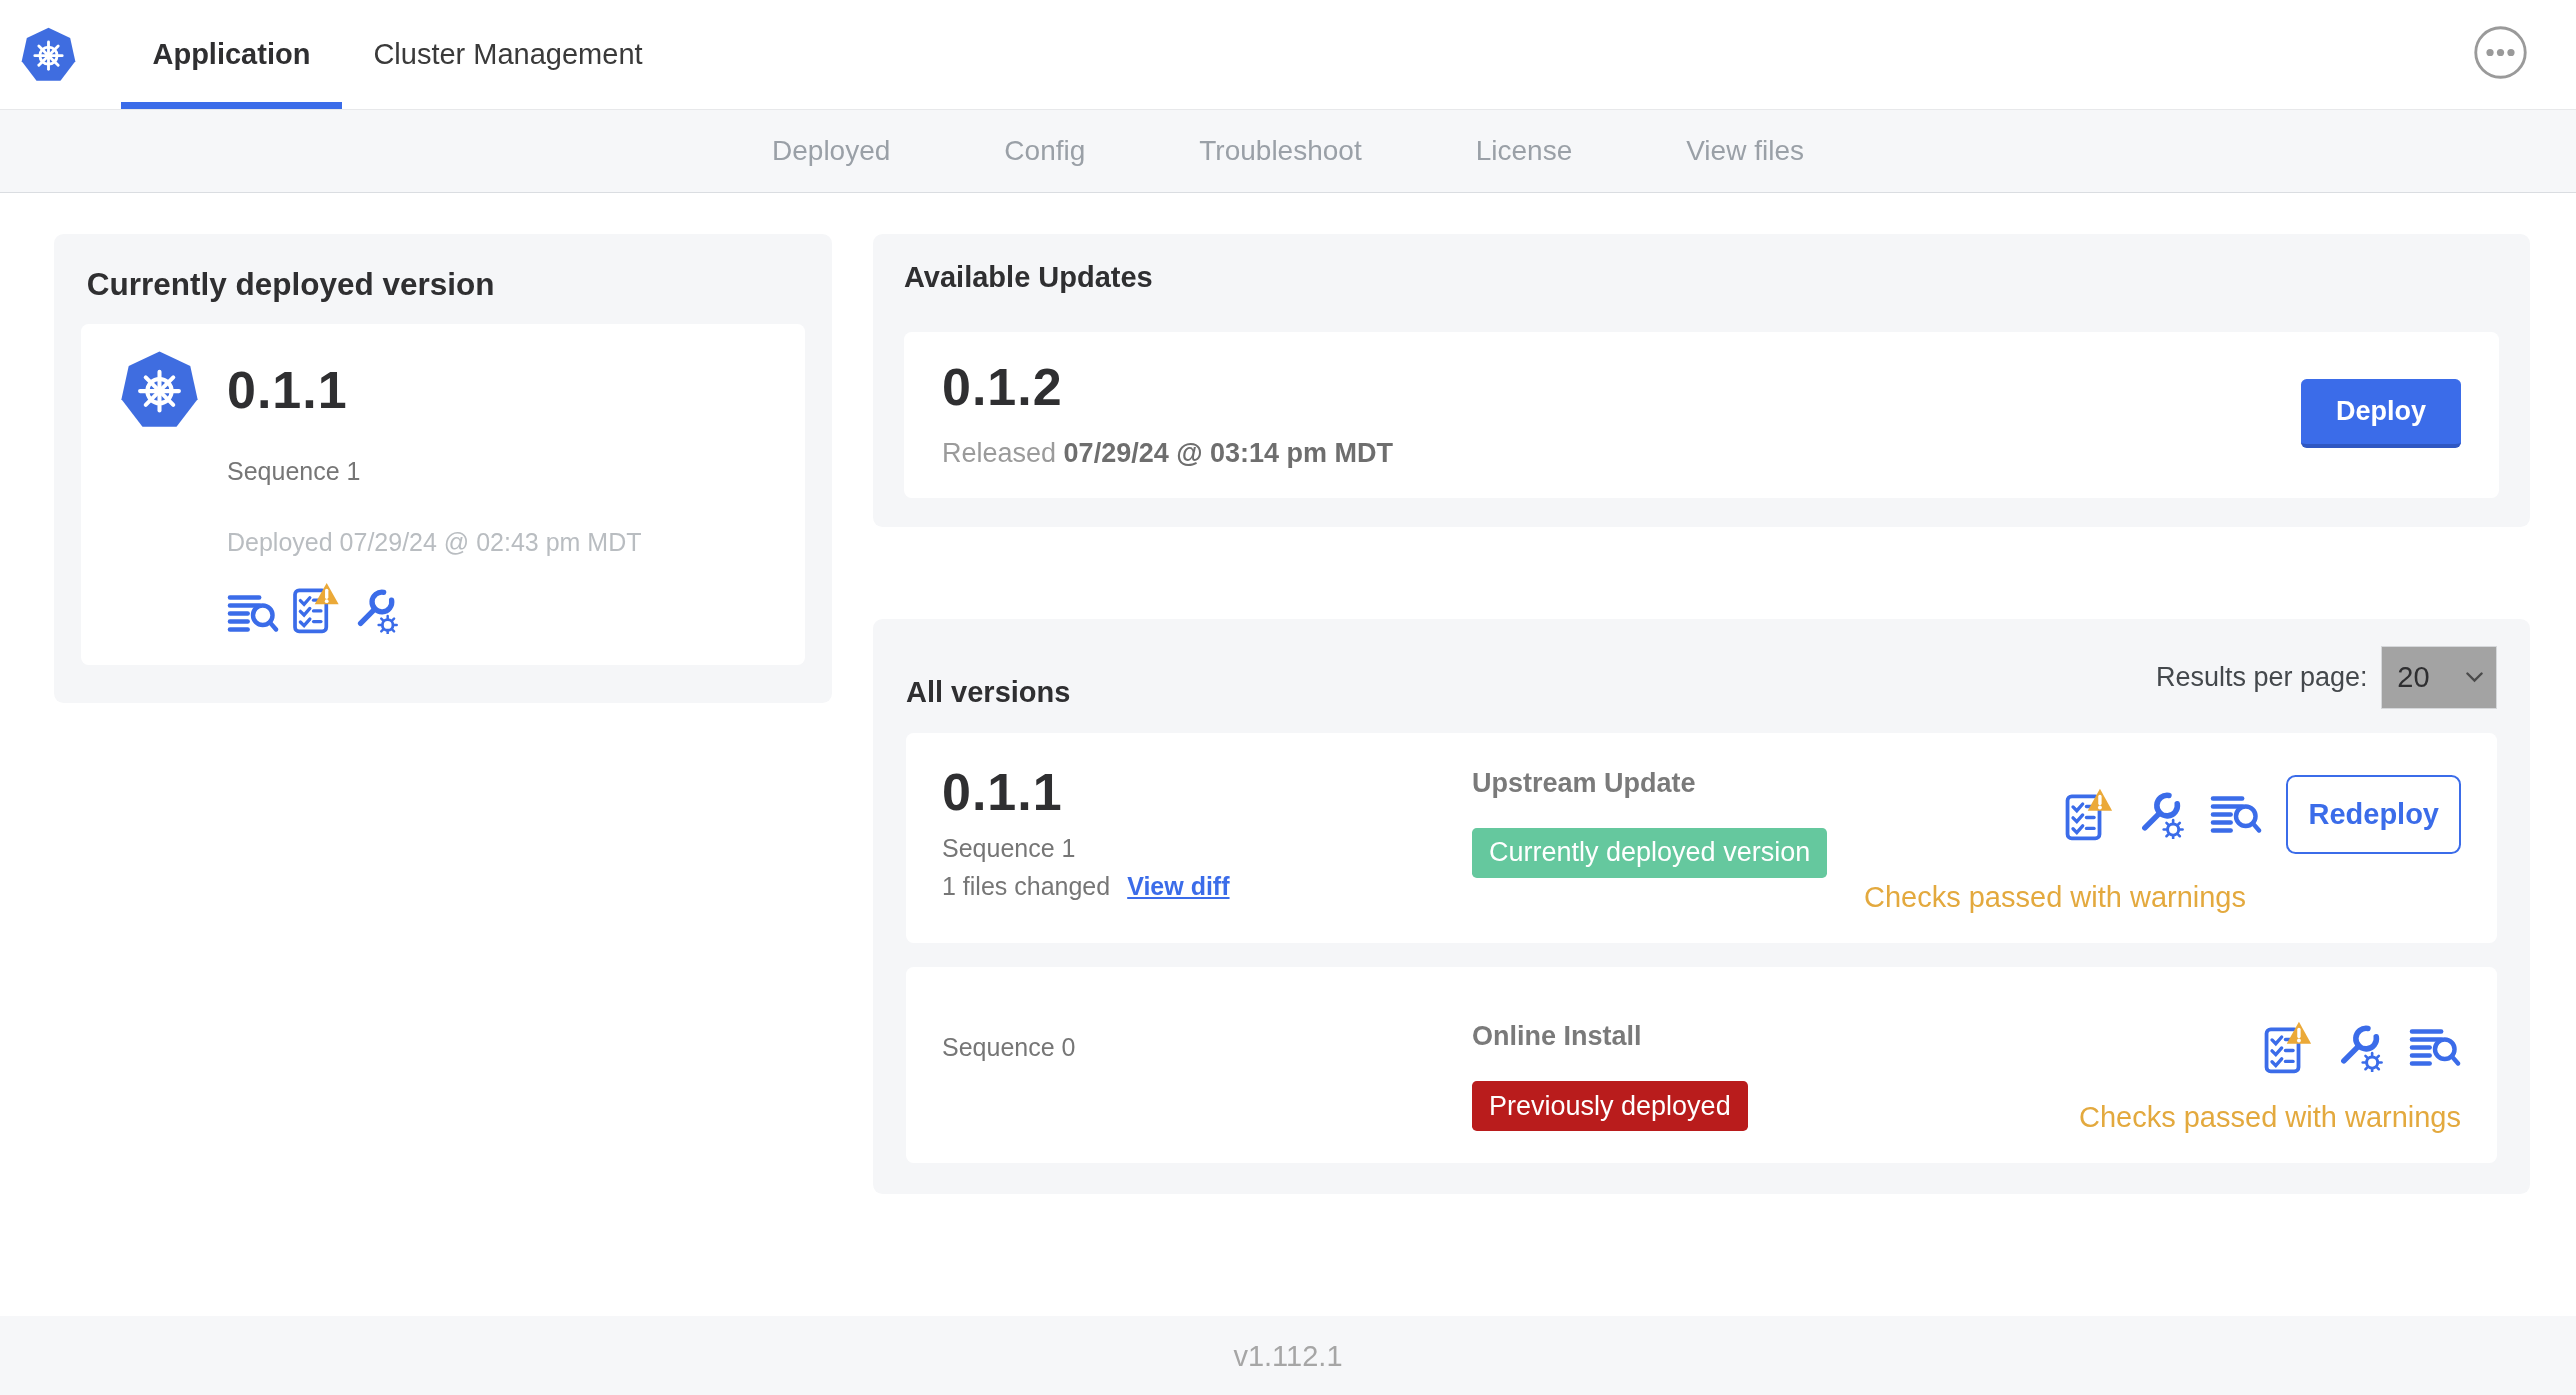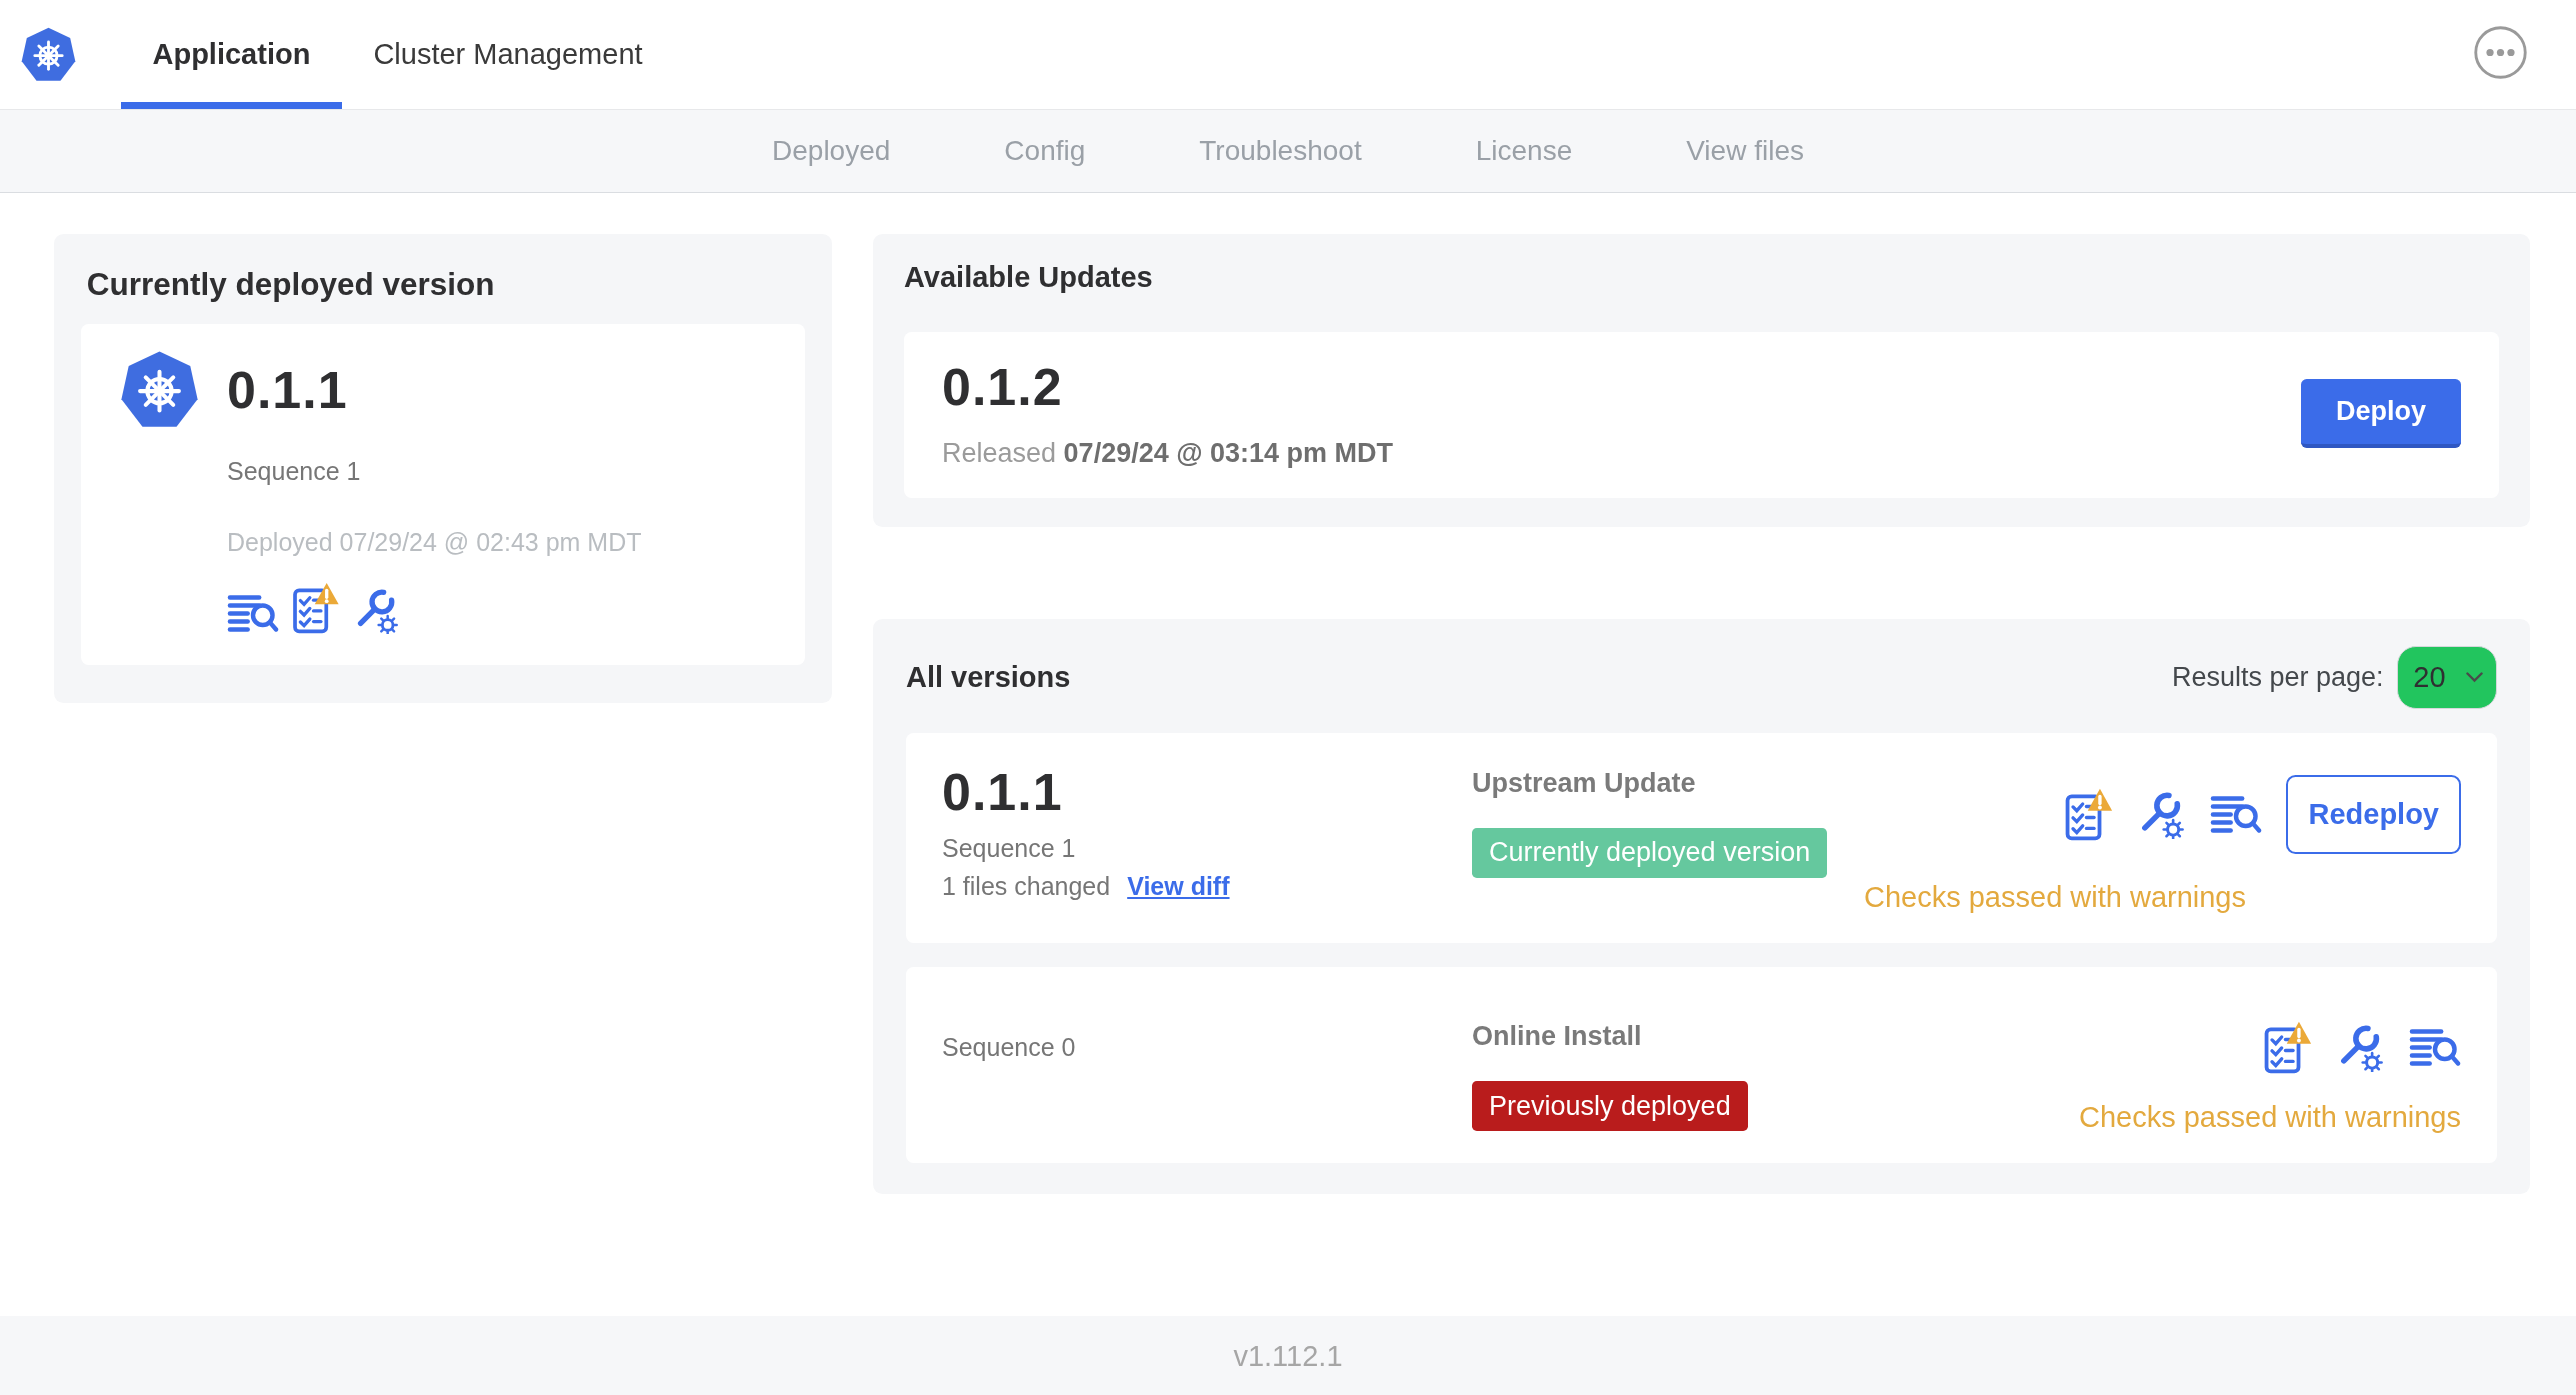--- a/index.html
+++ b/index.html
@@ -75,25 +75,25 @@
     color:#fff; font-size:27px; font-weight:700; padding:17px 35px; cursor:pointer;
     font-family:inherit;
   }
   .btn-redeploy {
     background:#fff; border:2.4px solid #3b6ce9; border-radius:9.5px;
     color:#3b6ce9; font-size:29px; font-weight:700; padding:21px 20px; cursor:pointer;
     font-family:inherit;
   }
 
   .versions-card { margin-top:92px; padding:27px 33px 31px; }
-  .versions-head { display:flex; align-items:center; justify-content:space-between; }
+  .versions-head { display:flex; align-items:flex-end; justify-content:space-between; }
   .rpp { display:flex; align-items:center; gap:13.4px; }
   .rpp-label { font-size:27px; color:#44484c; }
   .select {
-    width:100px; height:63px; background:#22c55e; border:1.9px solid #d6d8db; border-radius:19px;
+    width:116px; height:63px; background:#a3a3a3; border:1.9px solid #d6d8db; border-radius:0;
     display:flex; align-items:center; justify-content:space-between; padding:0 13.4px 0 15.3px;
     font-size:29px; color:#2f2f31; cursor:pointer;
   }
 
   .vrow { margin-top:24px; padding:29px 36px; display:flex; }
   .vcol1 { width:530px; flex-shrink:0; }
   .row-ver { font-size:52px; font-weight:700; color:#2f2f31; letter-spacing:1px; }
   .row-seq { font-size:25px; color:#767676; margin-top:11.5px; }
   .files-line { font-size:25px; color:#767676; margin-top:9.5px; display:flex; gap:17px; align-items:baseline; }
   .view-diff { color:#3b6ce9; font-weight:600; text-decoration:underline; cursor:pointer; }

